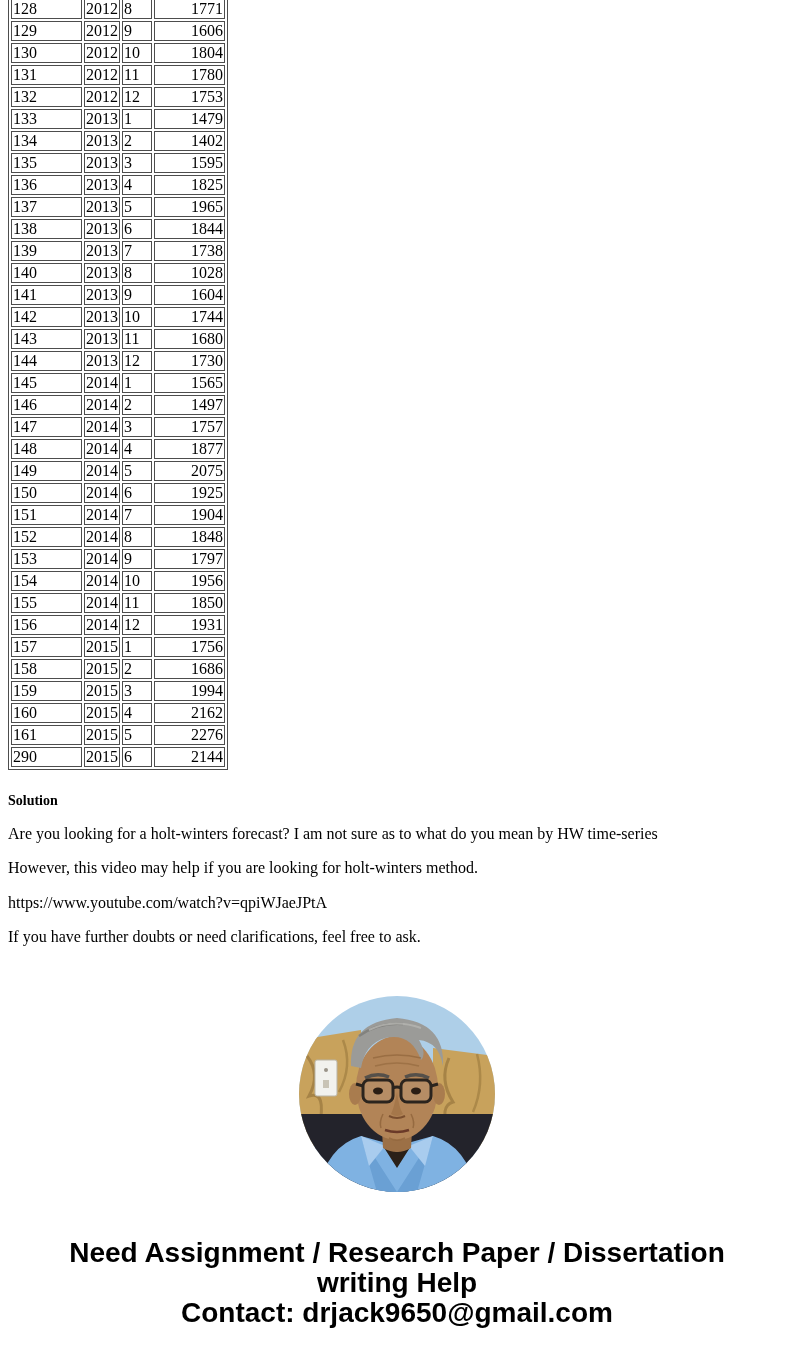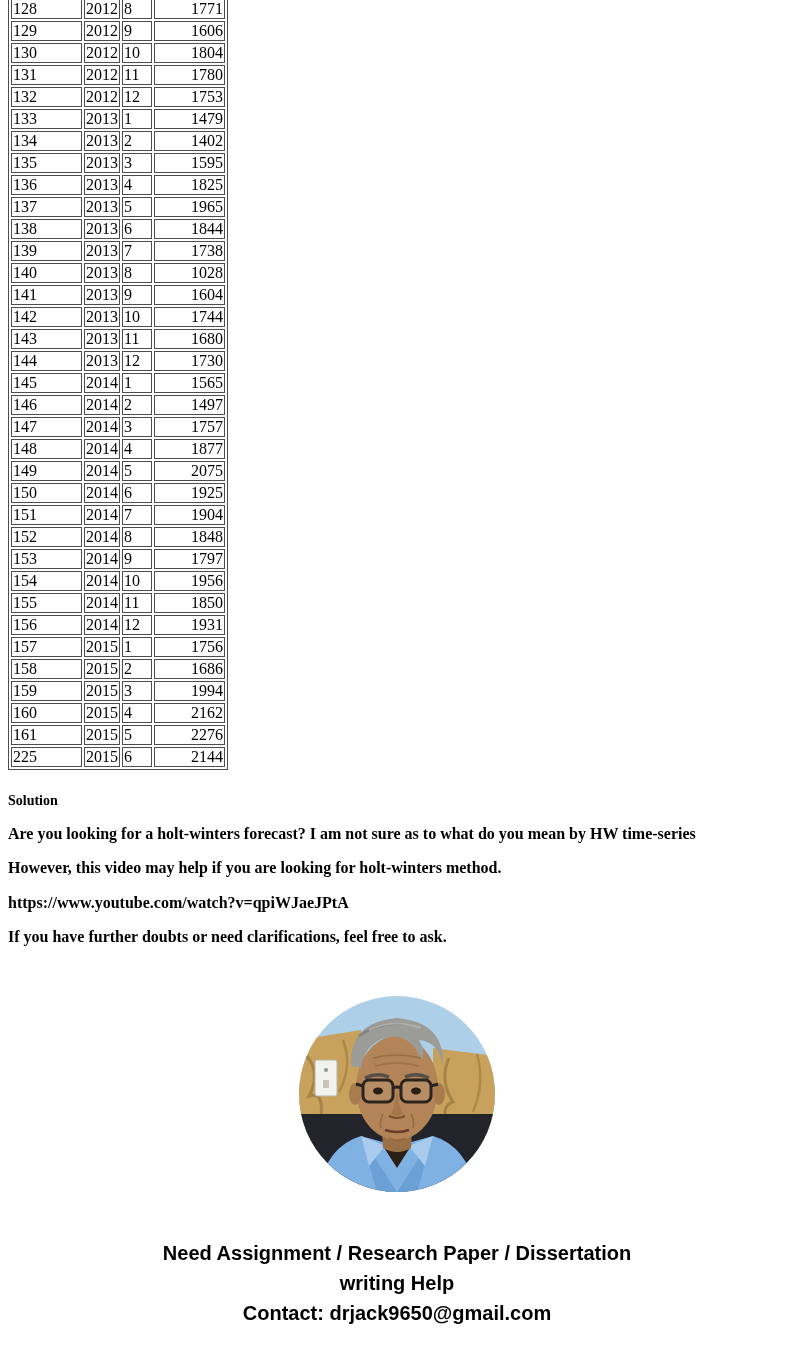--- a/index.html
+++ b/index.html
@@ -42,21 +42,20 @@
   
   h3.solution-heading {
     font-size: 14px;
     font-weight: bold;
     margin: 23px 0 16px 0;
   }
   p.body-para {
     font-size: 16px;
     line-height: 1.15;
     margin: 16px 0;
-    font-weight: bold;
   }
 
   
   .avatar-wrap {
     text-align: center;
     margin-top: 49px;
     line-height: 0;
   }
   .avatar {
     display: inline-block;
@@ -65,21 +64,21 @@
     border-radius: 50%;
     overflow: hidden;
   }
 
   
   .footer-promo {
     margin-top: 46px;
     text-align: center;
     font-family: "Liberation Sans", sans-serif;
     font-weight: bold;
-    font-size: 20px;
+    font-size: 28px;
     line-height: 30px;
     letter-spacing: 0px;
   }
 </style>
 </head>
 <body>
 
 <div class="page">
 
   <table class="data-table">
@@ -283,21 +282,21 @@
         <td>4</td>
         <td>2162</td>
       </tr>
         <tr>
         <td>161</td>
         <td>2015</td>
         <td>5</td>
         <td>2276</td>
       </tr>
         <tr>
-        <td>225</td>
+        <td>290</td>
         <td>2015</td>
         <td>6</td>
         <td>2144</td>
       </tr>
       </tbody>
   </table>
 
   <h3 class="solution-heading">Solution</h3>
 
   <p class="body-para">Are you looking for a holt-winters forecast? I am not sure as to what do you mean by HW time-series</p>

